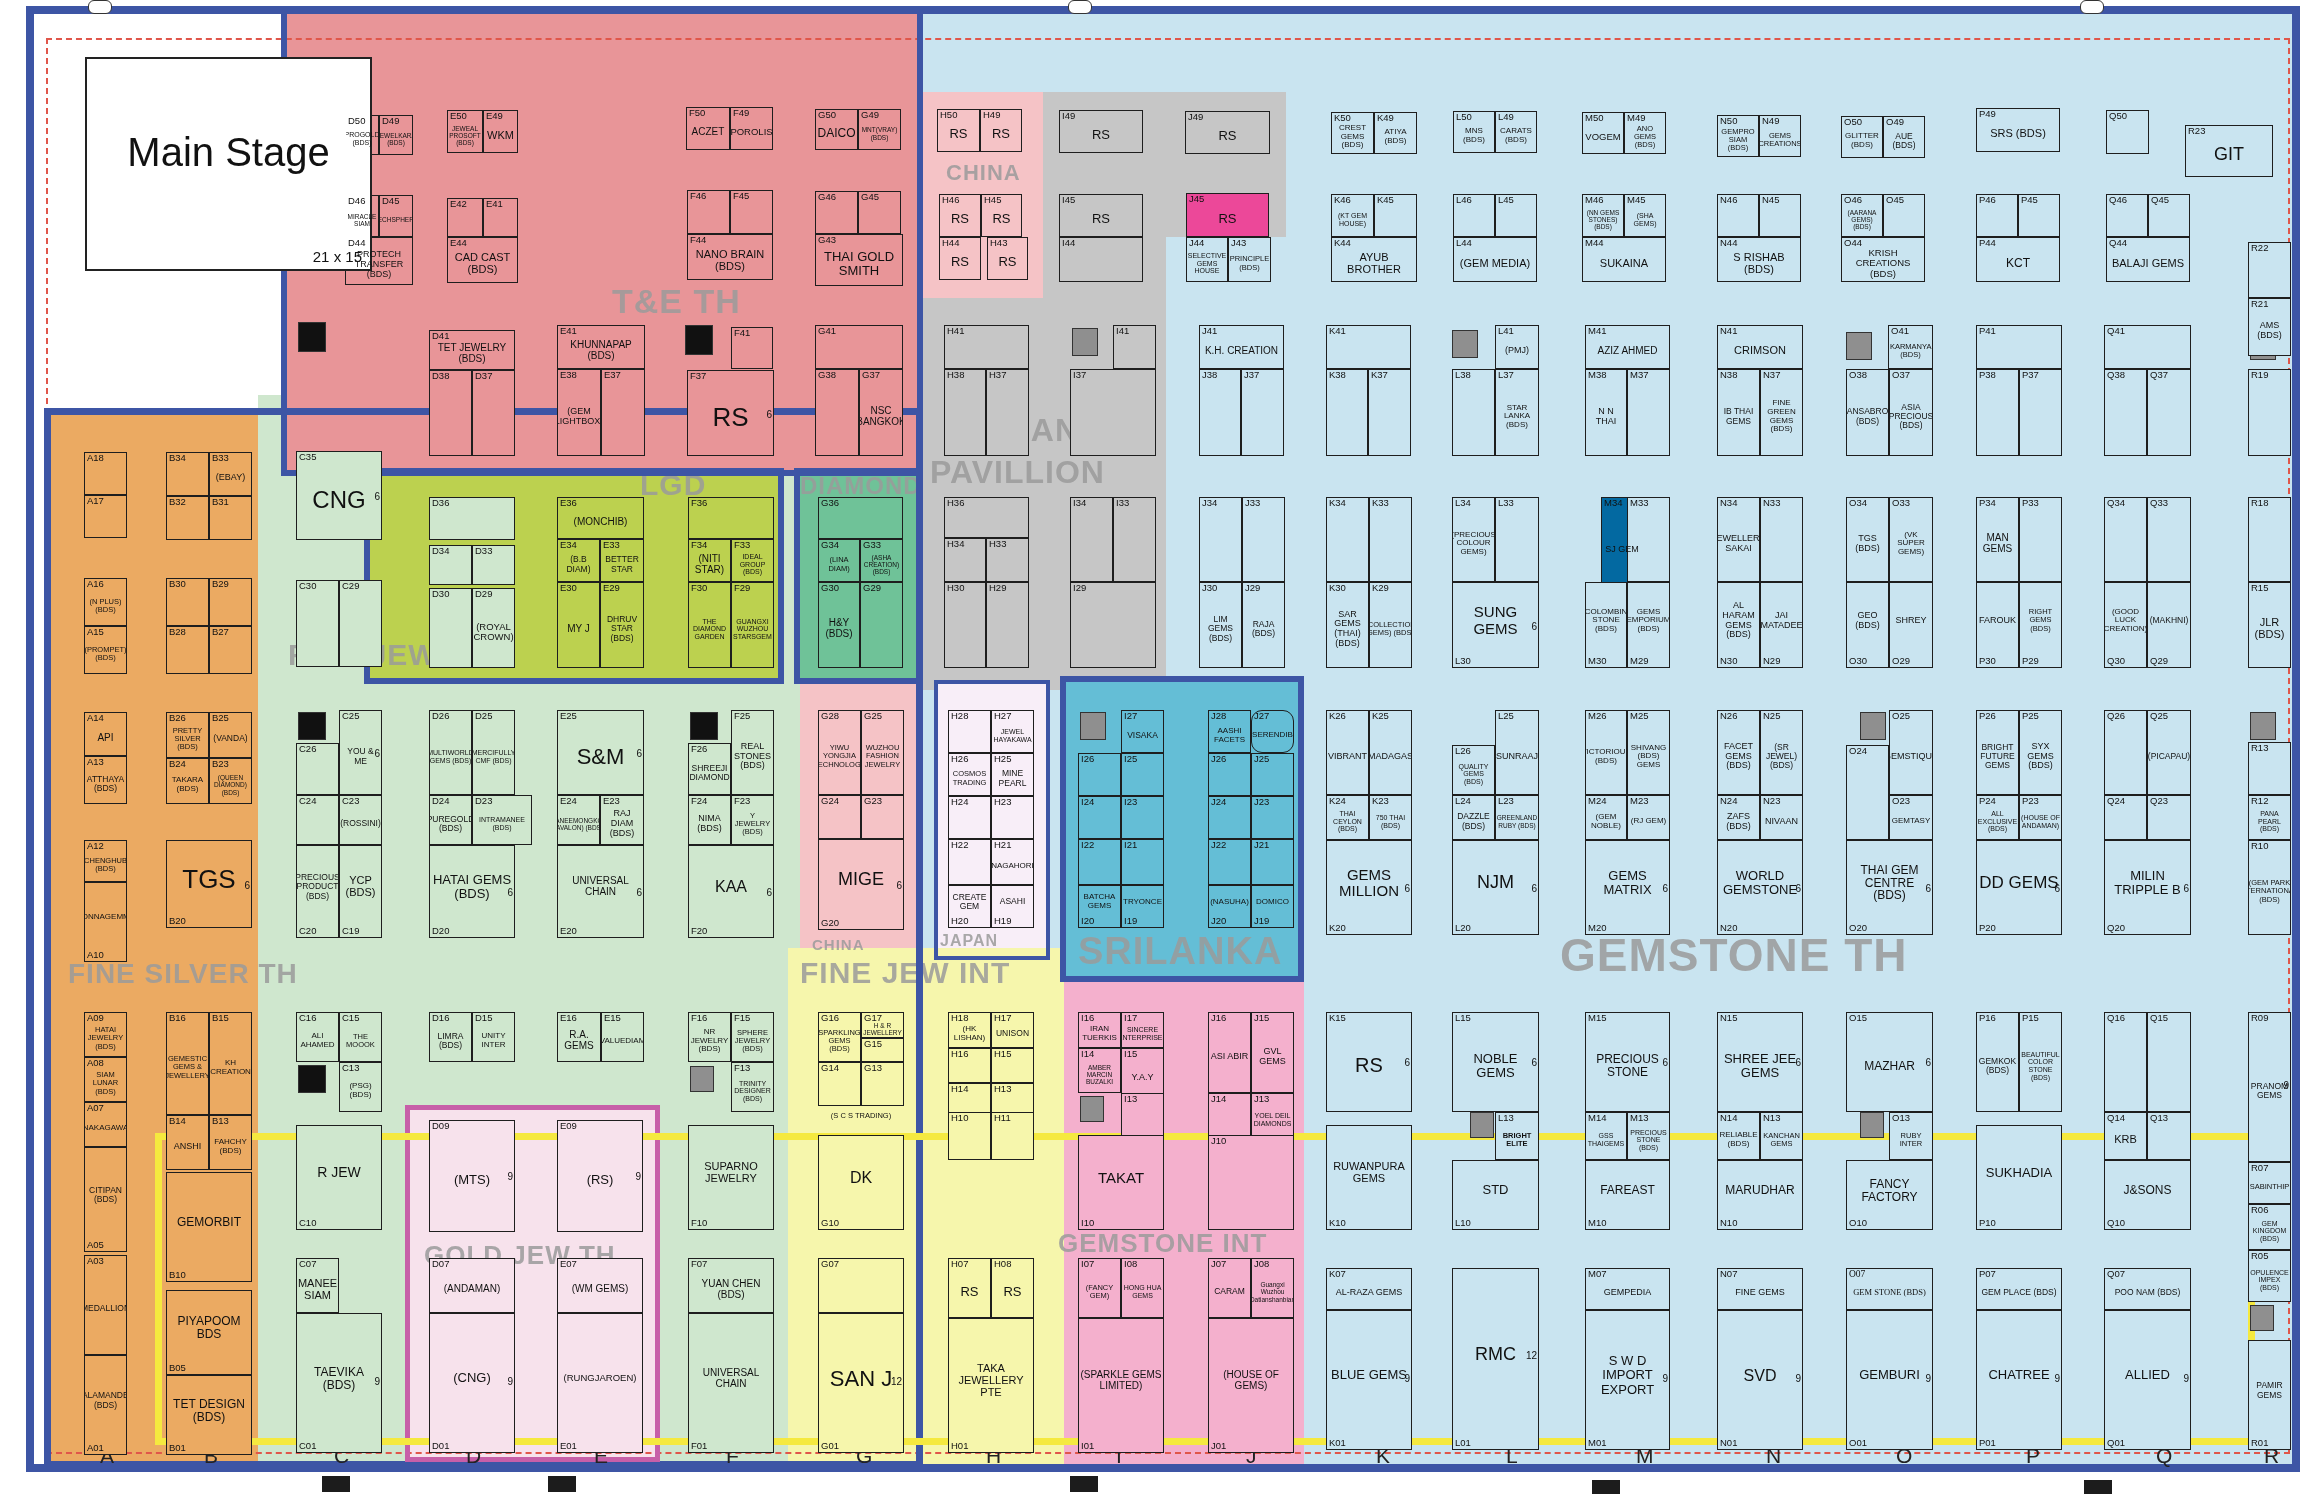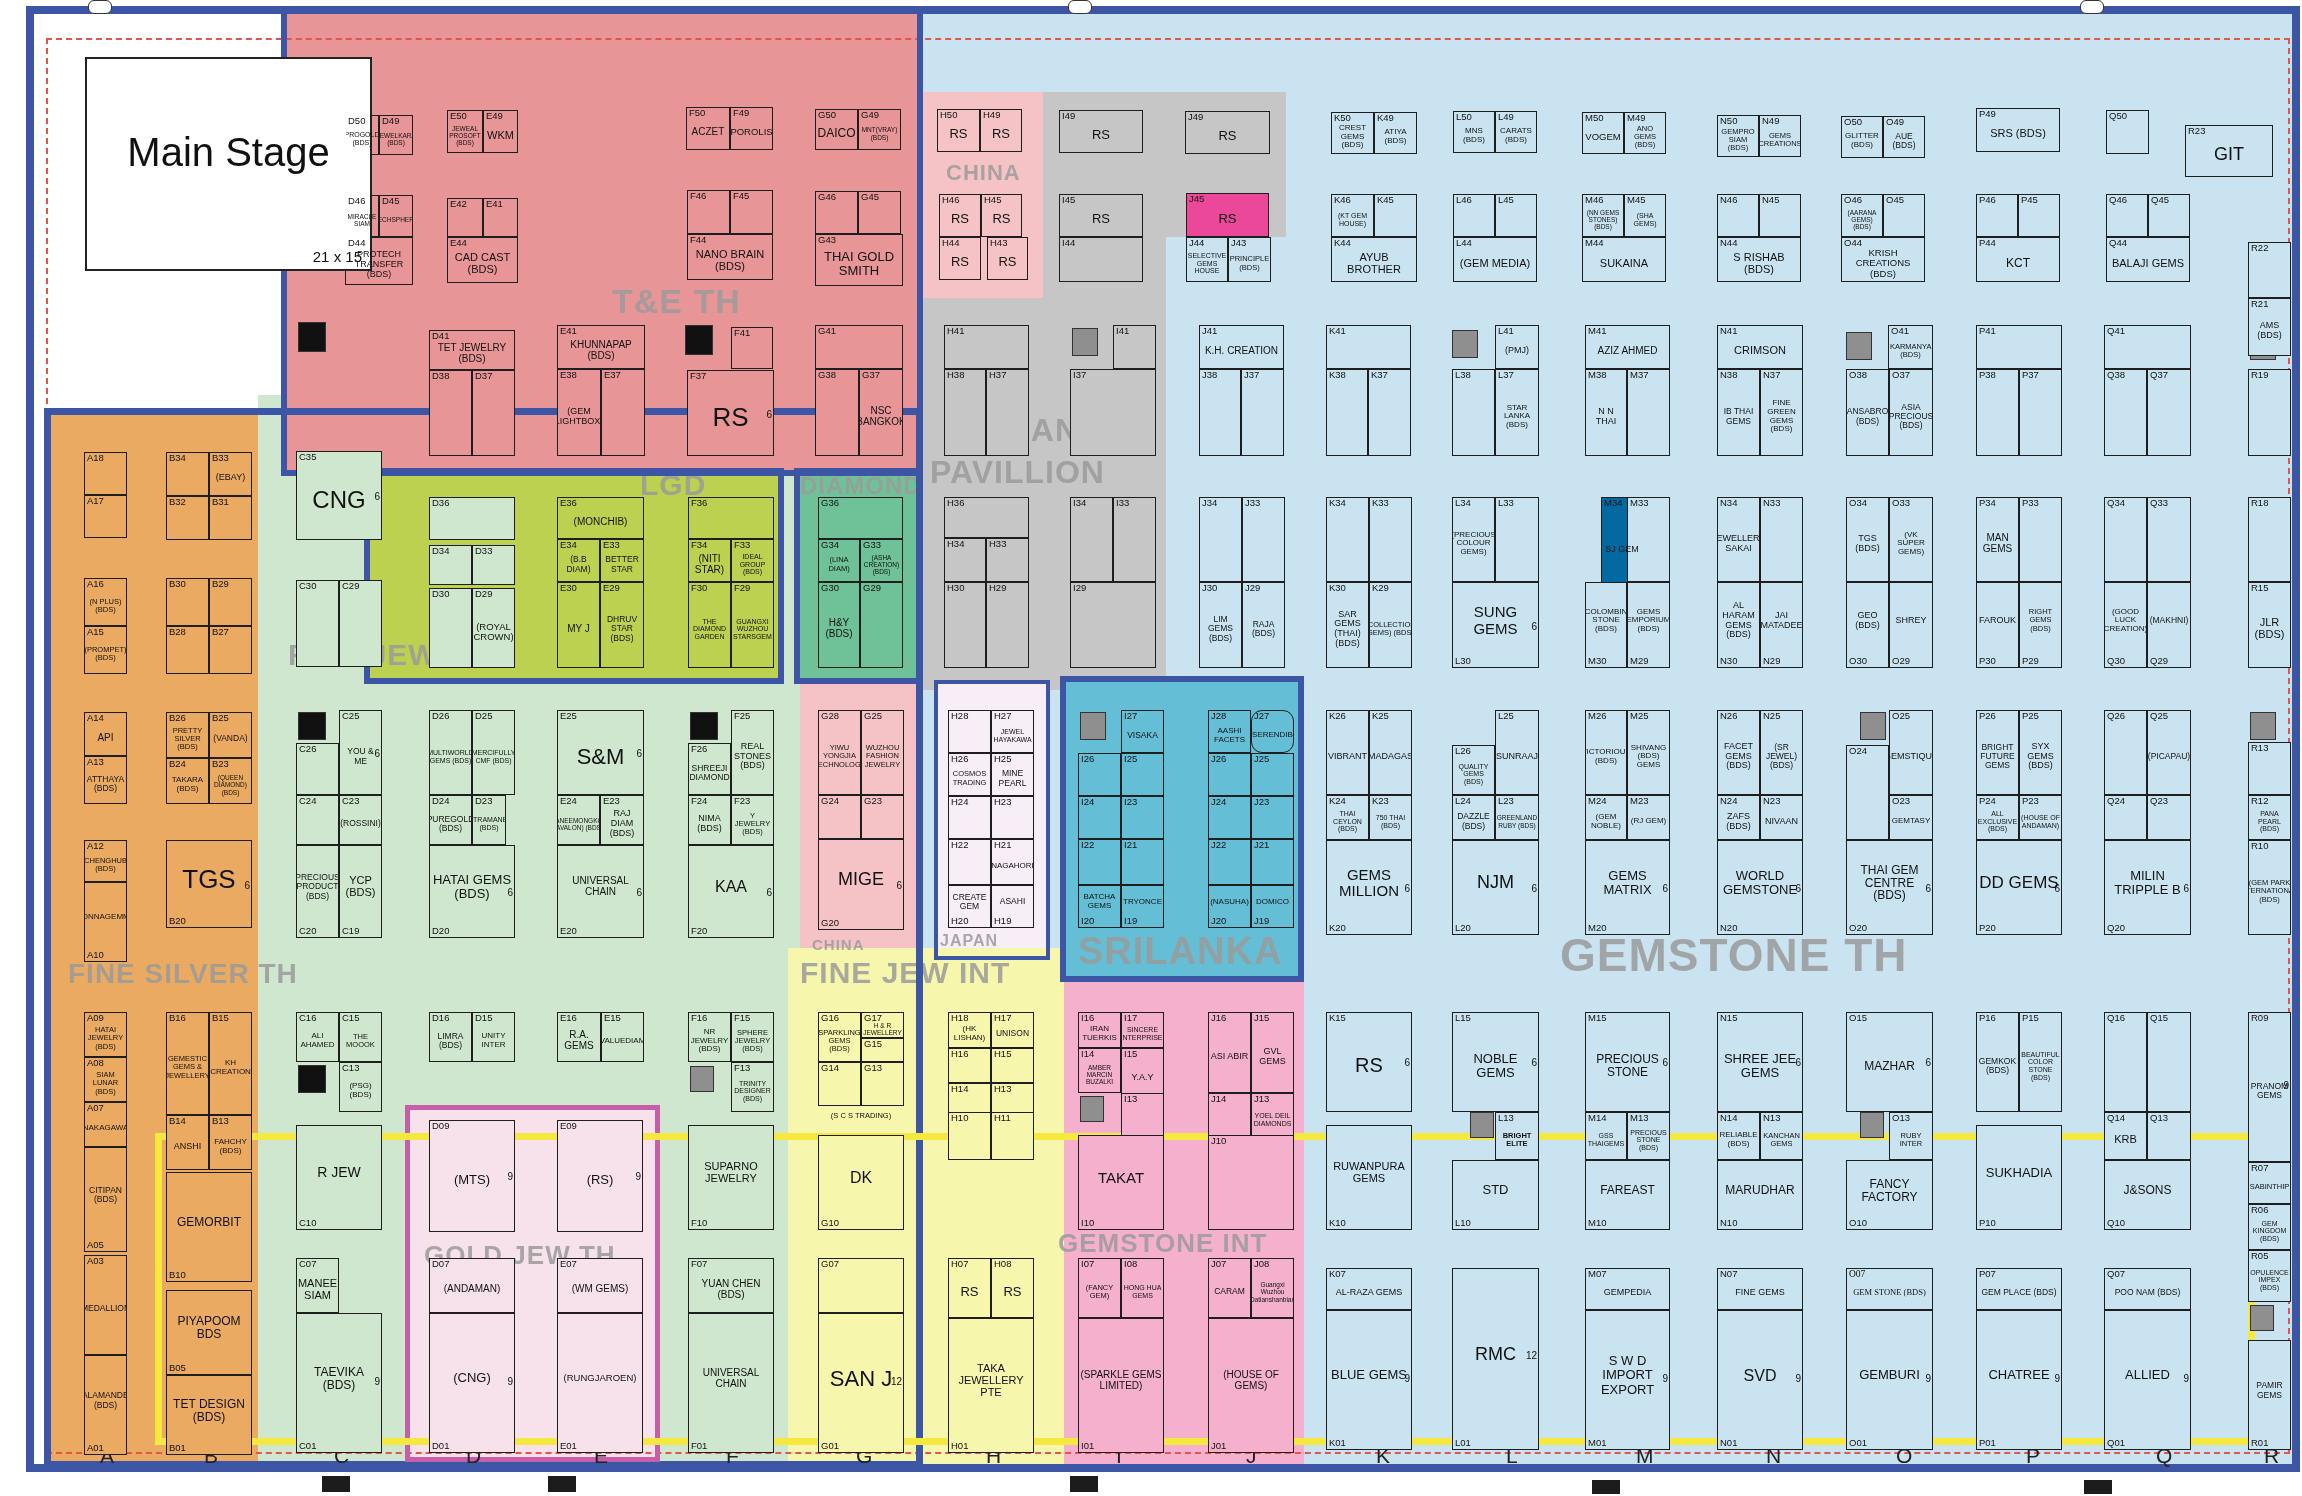--- a/index.html
+++ b/index.html
@@ -1271,21 +1271,21 @@
       <div class="booth" title="D25 MERCIFULLY CMF (BDS)" style="left: 472px; top: 710px; width: 43px; height: 85px; background: rgb(207, 231, 206);">
     <span class="bid">D25</span>
 
     <div class="bnm" style="font-size: 7px;">MERCIFULLY CMF (BDS)</div>
   </div>
       <div class="booth" title="D24 PUREGOLD (BDS)" style="left: 429px; top: 795px; width: 43px; height: 50px; background: rgb(207, 231, 206);">
     <span class="bid">D24</span>
 
     <div class="bnm" style="font-size: 8.5px;">PUREGOLD (BDS)</div>
   </div>
-      <div class="booth" title="D23 INTRAMANEE (BDS)" style="left: 472px; top: 795px; width: 34px; height: 50px; background: rgb(207, 231, 206);">
+      <div class="booth" title="D23 INTRAMANEE (BDS)" style="left: 472px; top: 795px; width: 60px; height: 50px; background: rgb(207, 231, 206);">
     <span class="bid">D23</span>
 
     <div class="bnm" style="font-size: 7px;">INTRAMANEE (BDS)</div>
   </div>
       <div class="booth" title="D20 HATAI GEMS (BDS)" style="left: 429px; top: 845px; width: 86px; height: 93px; background: rgb(207, 231, 206);">
     <span class="bid bot">D20</span>
     <span class="bdim">6</span>
     <div class="bnm bot" style="font-size: 13px;">HATAI GEMS (BDS)</div>
   </div>
       <div class="booth" title="E25 S&amp;M" style="left: 557px; top: 710px; width: 87px; height: 85px; background: rgb(207, 231, 206);">

